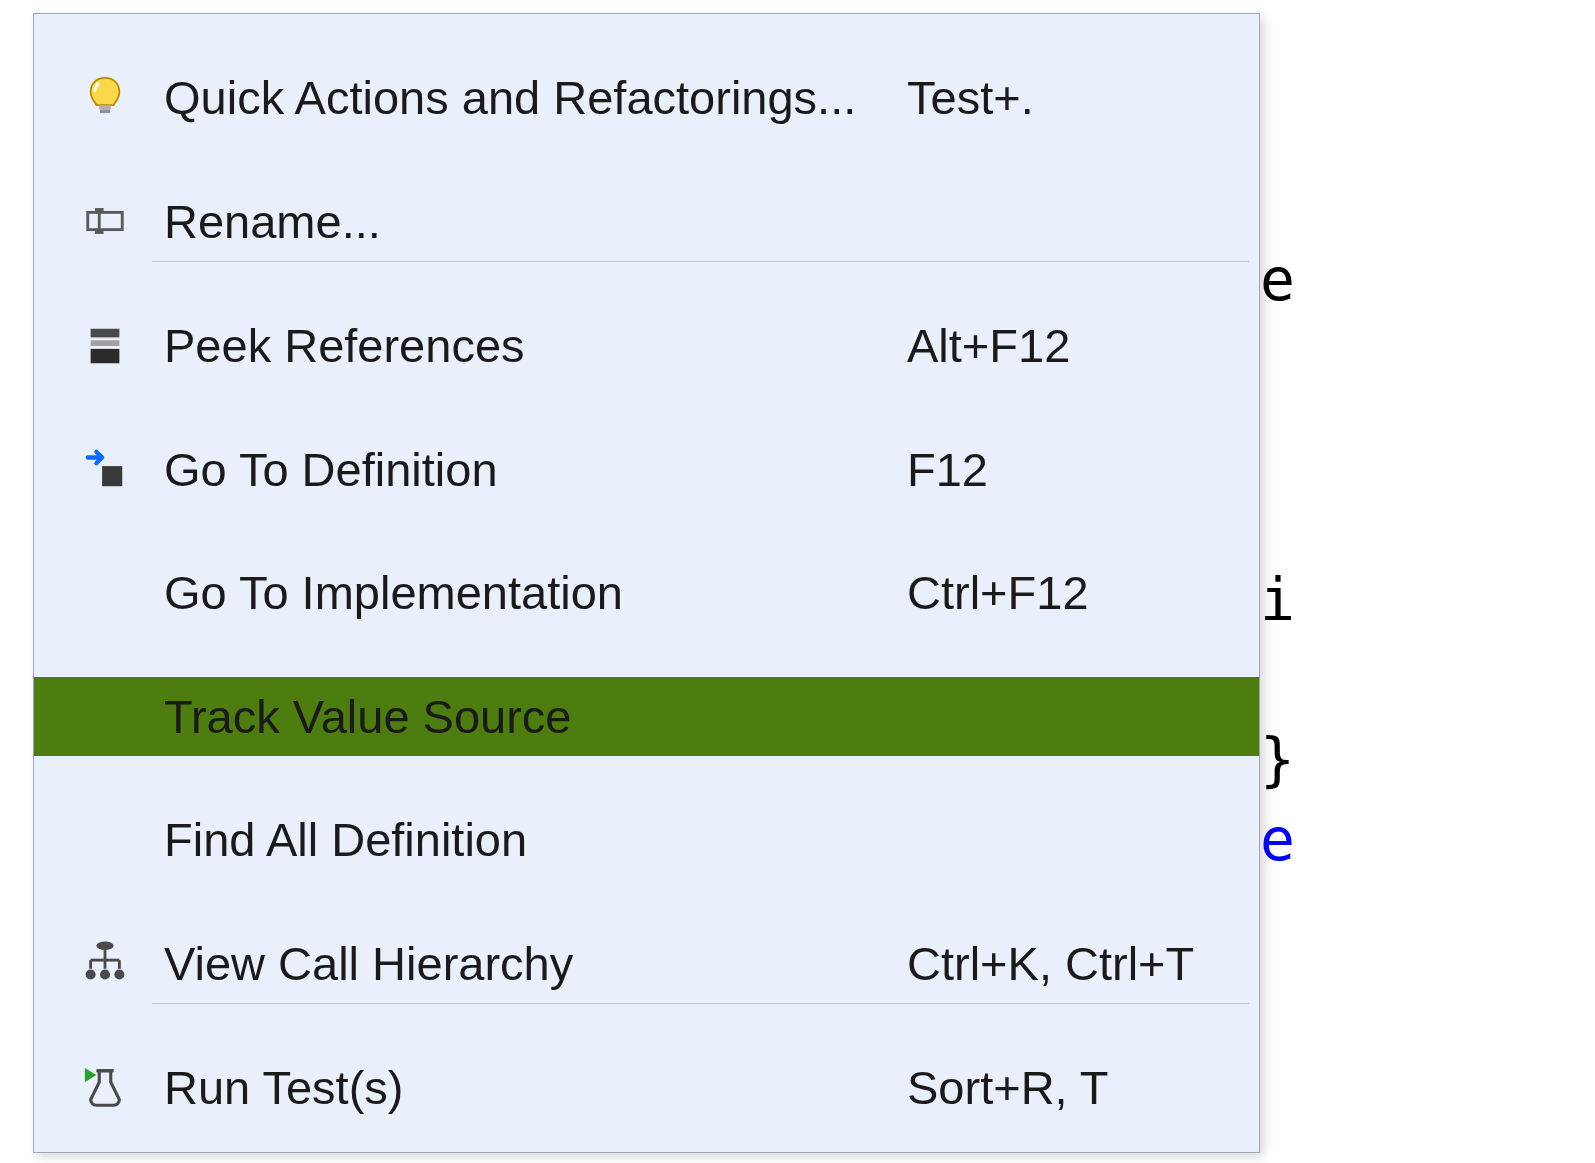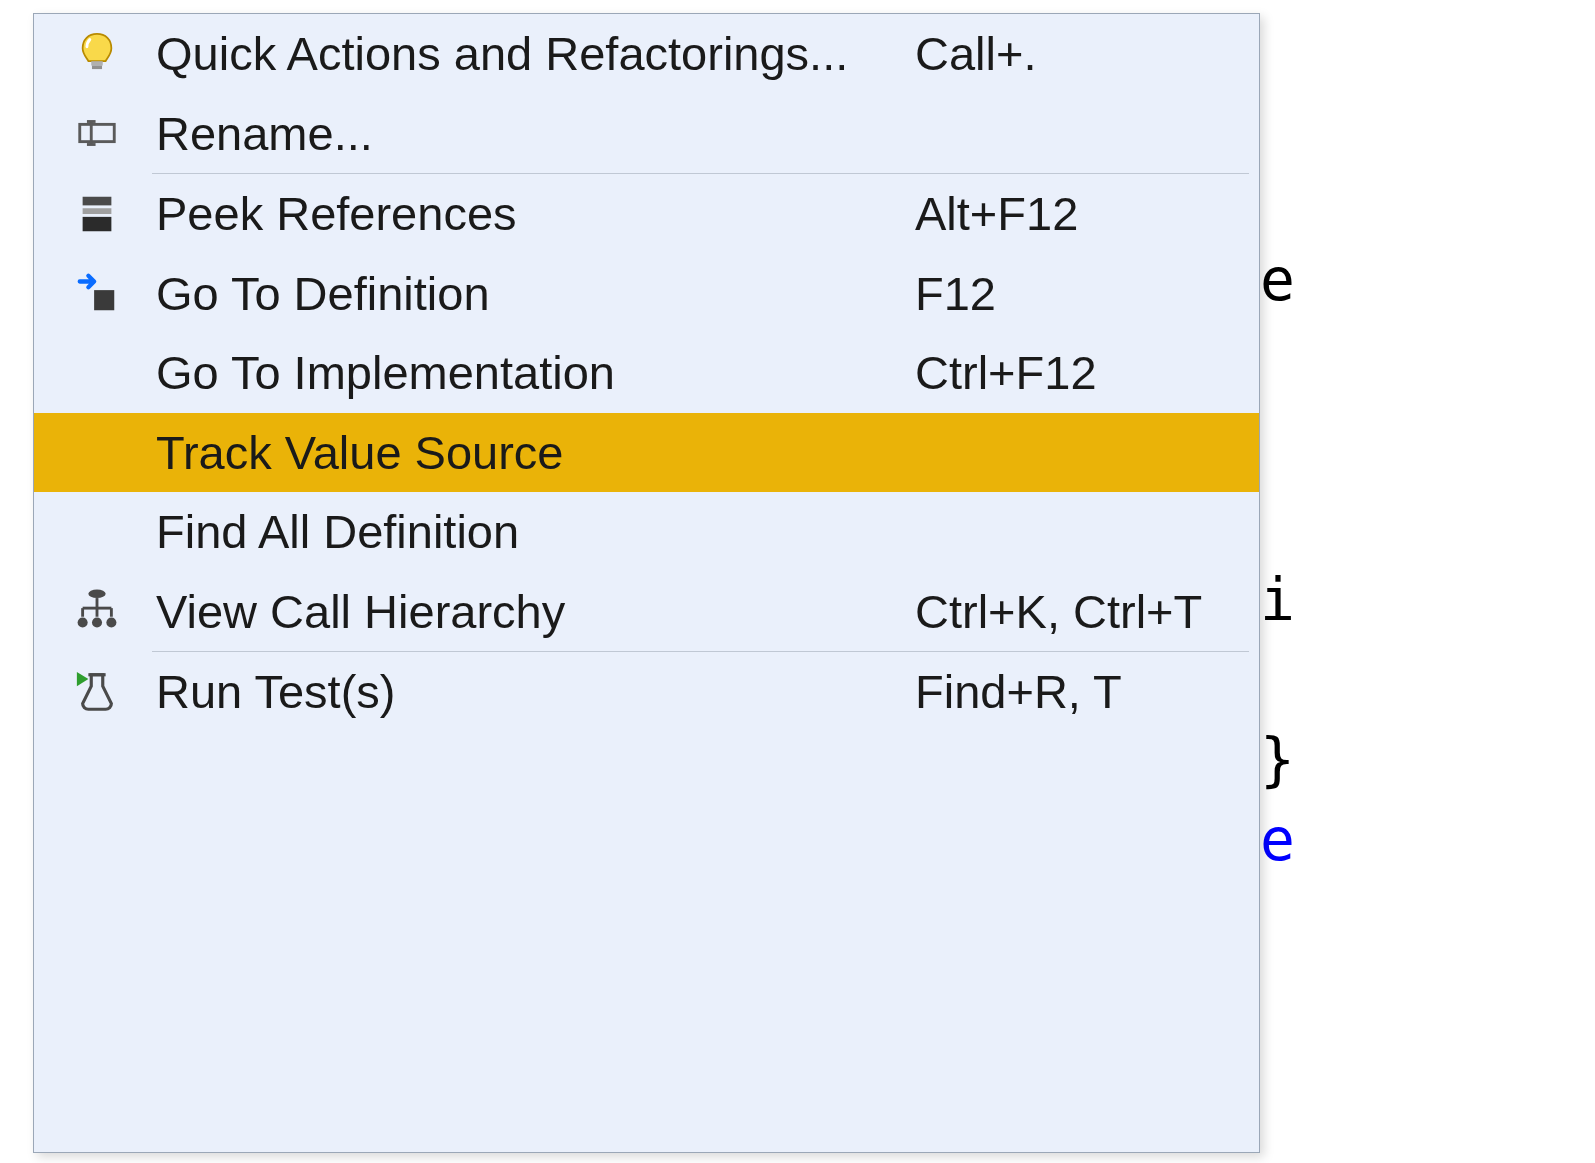--- a/index.html
+++ b/index.html
@@ -43,24 +43,25 @@
     border: 1px solid #9ba7b7;
     box-shadow: 4px 4px 10px rgba(0,0,0,0.15);
     box-sizing: border-box;
     overflow: hidden;
   }
   .menu-item {
     display: flex;
     align-items: center;
     height: 79.5px;
     box-sizing: border-box;
-    padding: 4px;
+    padding: 12px;
+    margin-top: 44px;
   }
   .menu-item.selected {
-    background: #eab308;
+    background: #4d7c0f;
   }
   .icon-col {
     width: 118px;
     display: flex;
     align-items: center;
     justify-content: center;
     flex-shrink: 0;
   }
   .icon-col svg {
     display: block;
@@ -111,21 +112,21 @@
     <div class="menu-item">
       <div class="icon-col">
         <svg width="46" height="46" viewBox="0 0 32 32">
           <path d="M16 2 C10 2 6 6 6 12 C6 16 9 19 10 21 L22 21 C23 19 26 16 26 12 C26 6 22 2 16 2 Z" fill="#f9d94a" stroke="#b88a00" stroke-width="1.2"></path>
           <rect x="12" y="21" width="8" height="3" fill="#b0b0b0"></rect>
           <rect x="12.5" y="24" width="7" height="2.5" fill="#909090"></rect>
           <path d="M11 6 Q9 8 9 11" stroke="#ffffff" stroke-width="2" fill="none" stroke-linecap="round"></path>
         </svg>
       </div>
       <div class="label-col">Quick Actions and Refactorings...</div>
-      <div class="short-col">Call+.</div>
+      <div class="short-col">Test+.</div>
     </div>
 
     <div class="menu-item">
       <div class="icon-col">
         <svg width="46" height="46" viewBox="0 0 32 32">
           <rect x="4" y="10" width="24" height="12" fill="none" stroke="#5a5a5a" stroke-width="2"></rect>
           <line x1="12" y1="8" x2="12" y2="24" stroke="#5a5a5a" stroke-width="2"></line>
           <line x1="9" y1="8" x2="15" y2="8" stroke="#5a5a5a" stroke-width="2"></line>
           <line x1="9" y1="24" x2="15" y2="24" stroke="#5a5a5a" stroke-width="2"></line>
         </svg>
@@ -197,17 +198,17 @@
 
     <div class="menu-item">
       <div class="icon-col">
         <svg width="46" height="46" viewBox="0 0 32 32">
           <path d="M12 4 L12 12 L6 24 A4 4 0 0 0 10 28 L22 28 A4 4 0 0 0 26 24 L20 12 L20 4 Z" fill="none" stroke="#4a4a4a" stroke-width="2.2"></path>
           <line x1="10" y1="4" x2="22" y2="4" stroke="#4a4a4a" stroke-width="2.2"></line>
           <path d="M2 2 L10 7 L2 12 Z" fill="#2e9e2e"></path>
         </svg>
       </div>
       <div class="label-col">Run Test(s)</div>
-      <div class="short-col">Find+R, T</div>
+      <div class="short-col">Sort+R, T</div>
     </div>
 
   </div>
 </div>
 
 </body></html>

